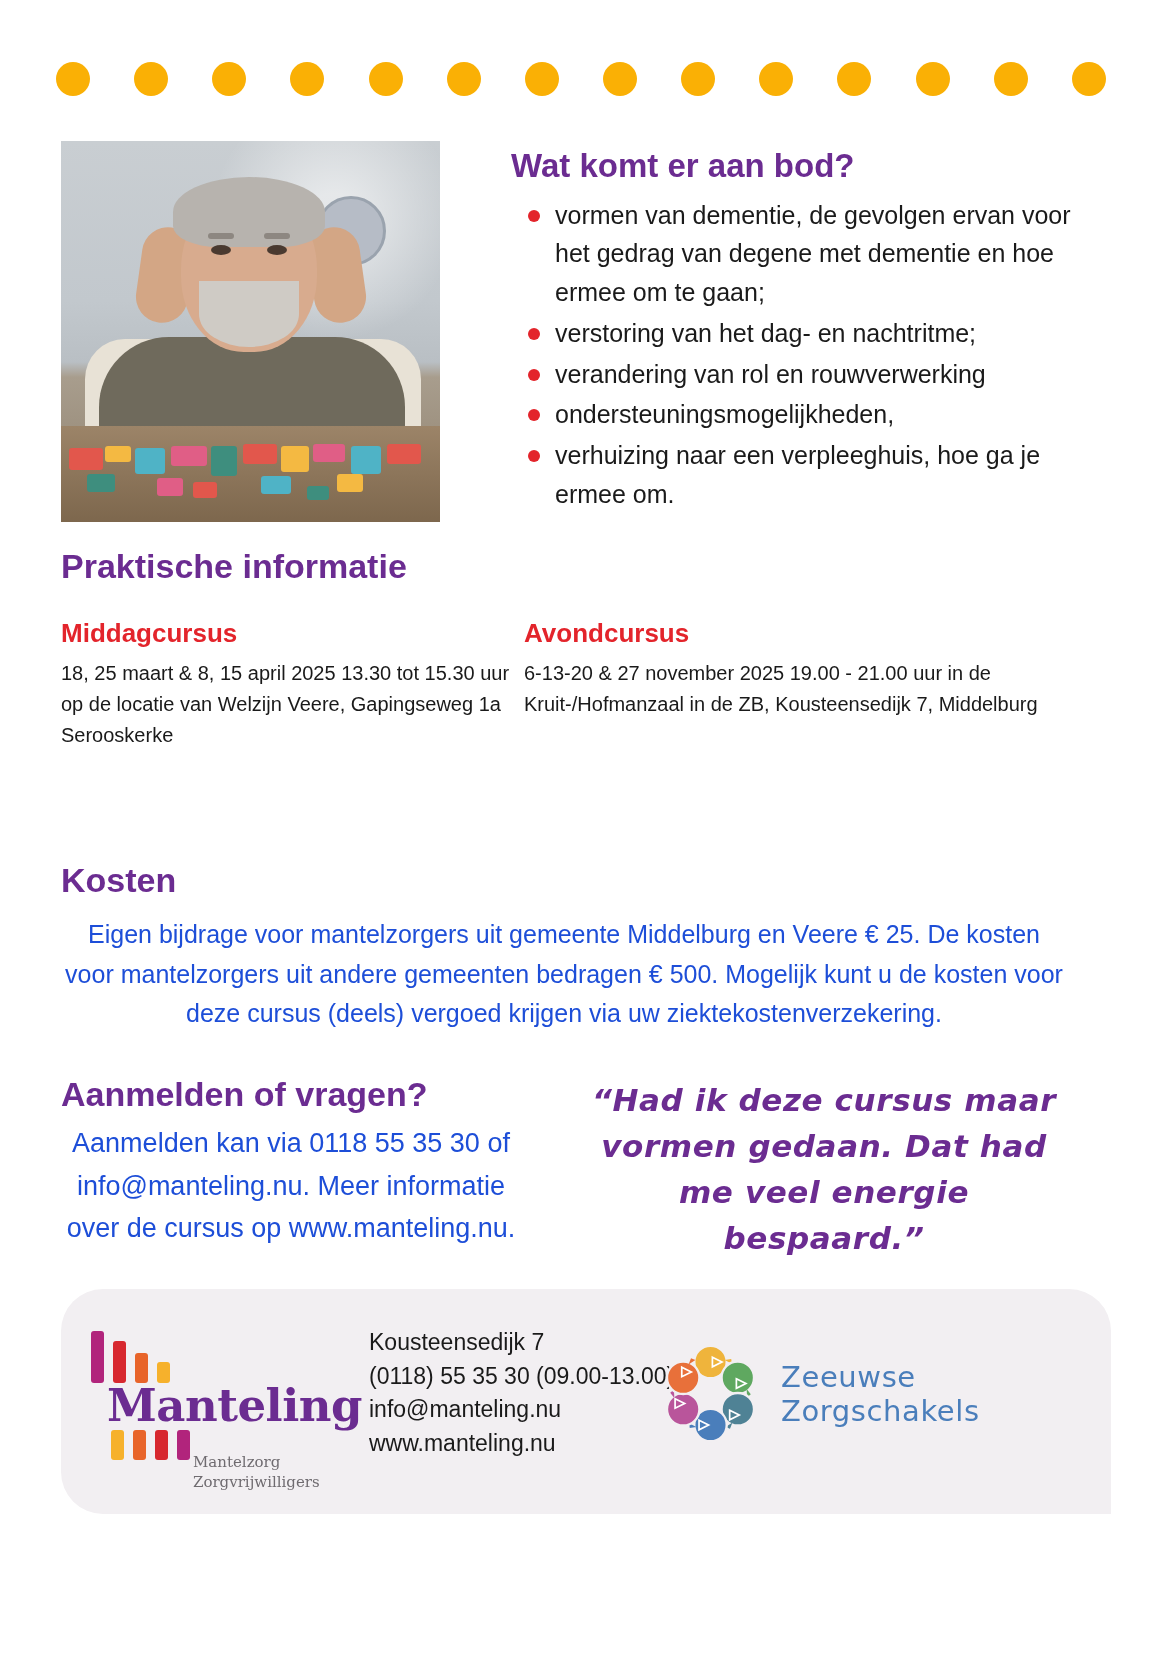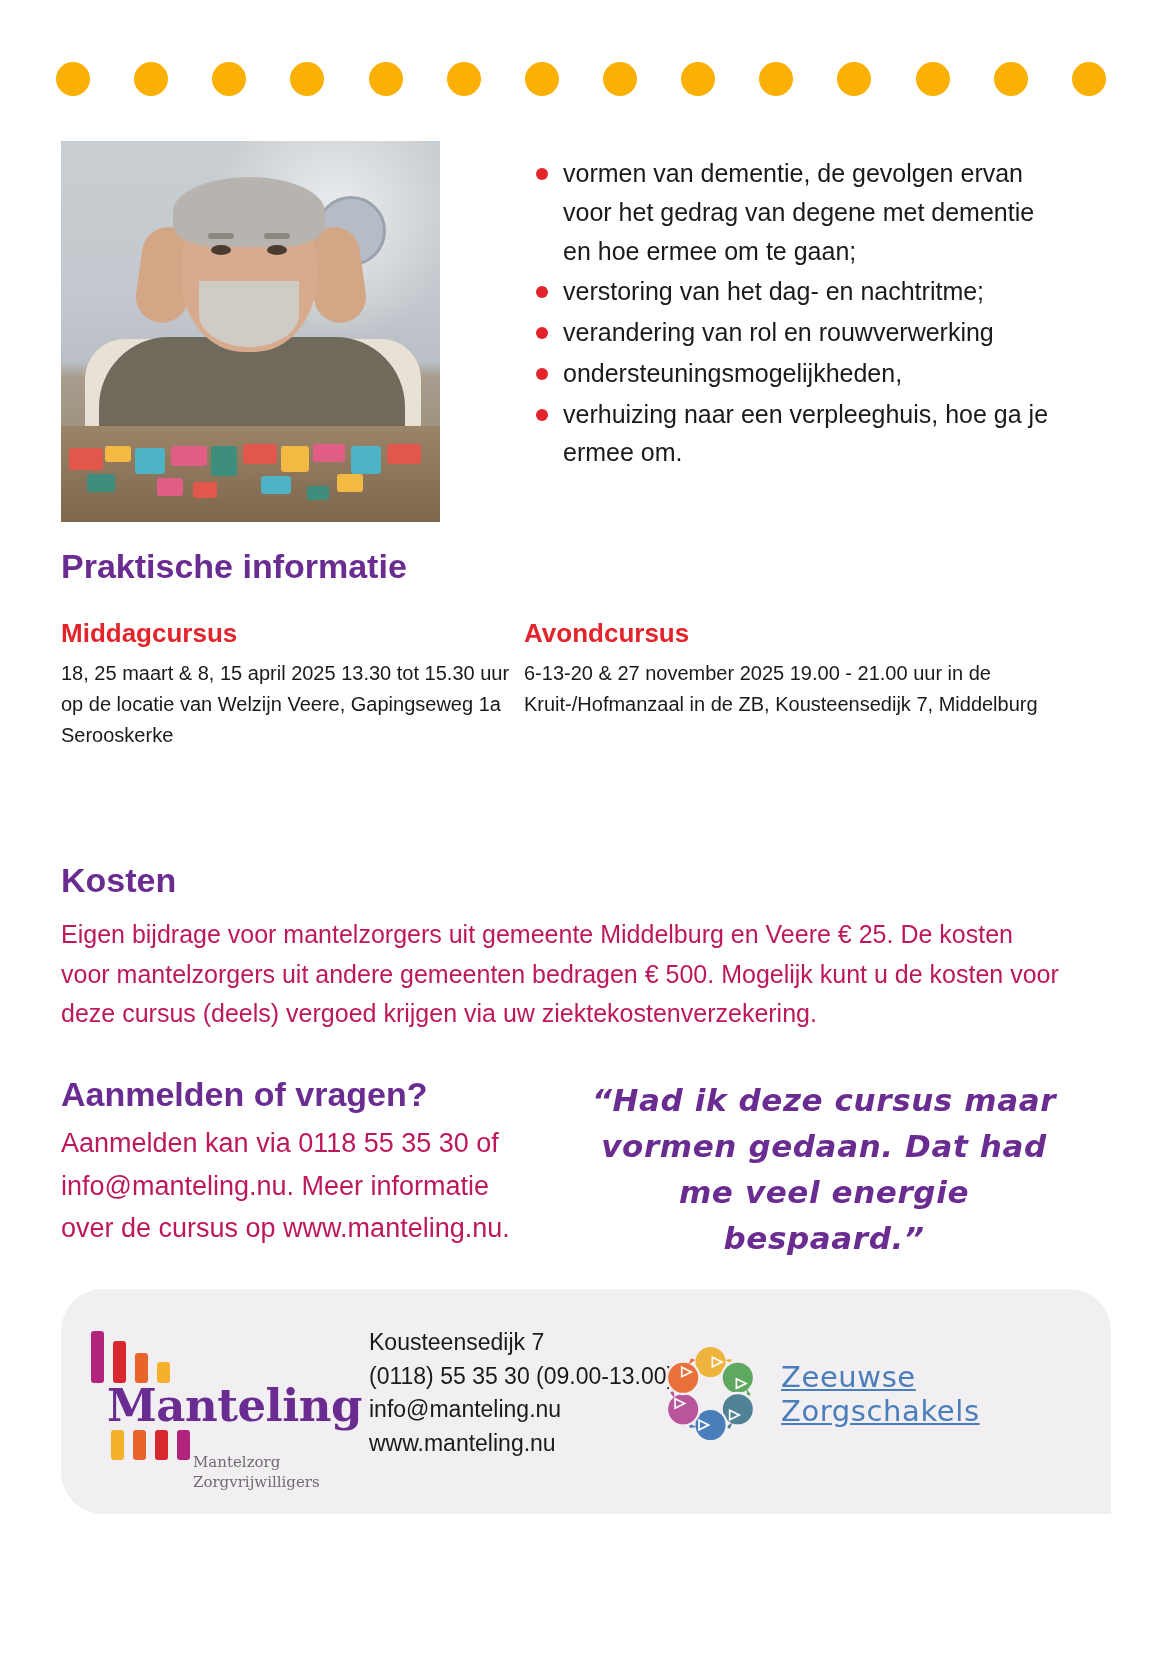--- a/index.html
+++ b/index.html
@@ -139,40 +139,41 @@
     position: absolute;
     font-size: 34px;
     line-height: 1.1;
     color: #6B2C91;
     font-weight: 700;
   }
 
   .body-text {
     font-size: 25px;
     line-height: 1.52;
-    color: #be185d;
+    color: #1d4ed8;
+    text-align: center;
   }
 
   
   #whats-covered {
     position: absolute;
     top: 146px;
     left: 511px;
     width: 560px;
   }
   #whats-covered .title {
     font-size: 33px;
     color: #6B2C91;
     font-weight: 700;
     margin: 0 0 10px 0;
     line-height: 1.2;
   }
   ul.bullets {
     list-style: none;
-    margin: 8px;
+    margin: 0;
     padding: 0;
   }
   ul.bullets li {
     position: relative;
     padding-left: 44px;
     font-size: 25px;
     line-height: 1.55;
     color: #1a1a1a;
     margin-bottom: 2px;
   }
@@ -298,21 +299,20 @@
     display: flex;
     align-items: center;
     gap: 18px;
   }
   #zzs-mark { width: 105px; height: 105px; position: relative; }
   #zzs-text {
     font-size: 29px;
     color: #4A7EBB;
     letter-spacing: 0.6px;
     font-family: "DejaVu Sans", sans-serif;
-    text-decoration: underline;
   }
 </style>
 </head>
 <body>
 
 <div class="dot-row" id="dot-row">
     <div class="dot" style="background: rgb(250, 176, 5);"></div>
     <div class="dot" style="background: rgb(250, 176, 5);"></div>
     <div class="dot" style="background: rgb(250, 176, 5);"></div>
     <div class="dot" style="background: rgb(250, 176, 5);"></div>
@@ -359,20 +359,21 @@
         <div class="blk" style="left: 96px; bottom: 8px; width: 26px; height: 18px; background: rgb(224, 94, 134);"></div>
         <div class="blk" style="left: 200px; bottom: 10px; width: 30px; height: 18px; background: rgb(79, 179, 198);"></div>
         <div class="blk" style="left: 276px; bottom: 12px; width: 26px; height: 18px; background: rgb(244, 185, 66);"></div>
         <div class="blk" style="left: 132px; bottom: 6px; width: 24px; height: 16px; background: rgb(226, 87, 76);"></div>
         <div class="blk" style="left: 246px; bottom: 4px; width: 22px; height: 14px; background: rgb(62, 142, 126);"></div>
       </div>
   </div>
 </div>
 
 <div id="whats-covered">
+  <div class="title">Wat komt er aan bod?</div>
   <ul class="bullets" id="covered-list">
       <li>vormen van dementie, de gevolgen ervan voor het gedrag van degene met dementie en hoe ermee om te gaan;</li>
       <li>verstoring van het dag- en nachtritme;</li>
       <li>verandering van rol en rouwverwerking</li>
       <li>ondersteuningsmogelijkheden,</li>
       <li>verhuizing naar een verpleeghuis, hoe ga je ermee om.</li>
     </ul>
 </div>
 
 <div class="section-title" id="practical-title">Praktische informatie</div>

